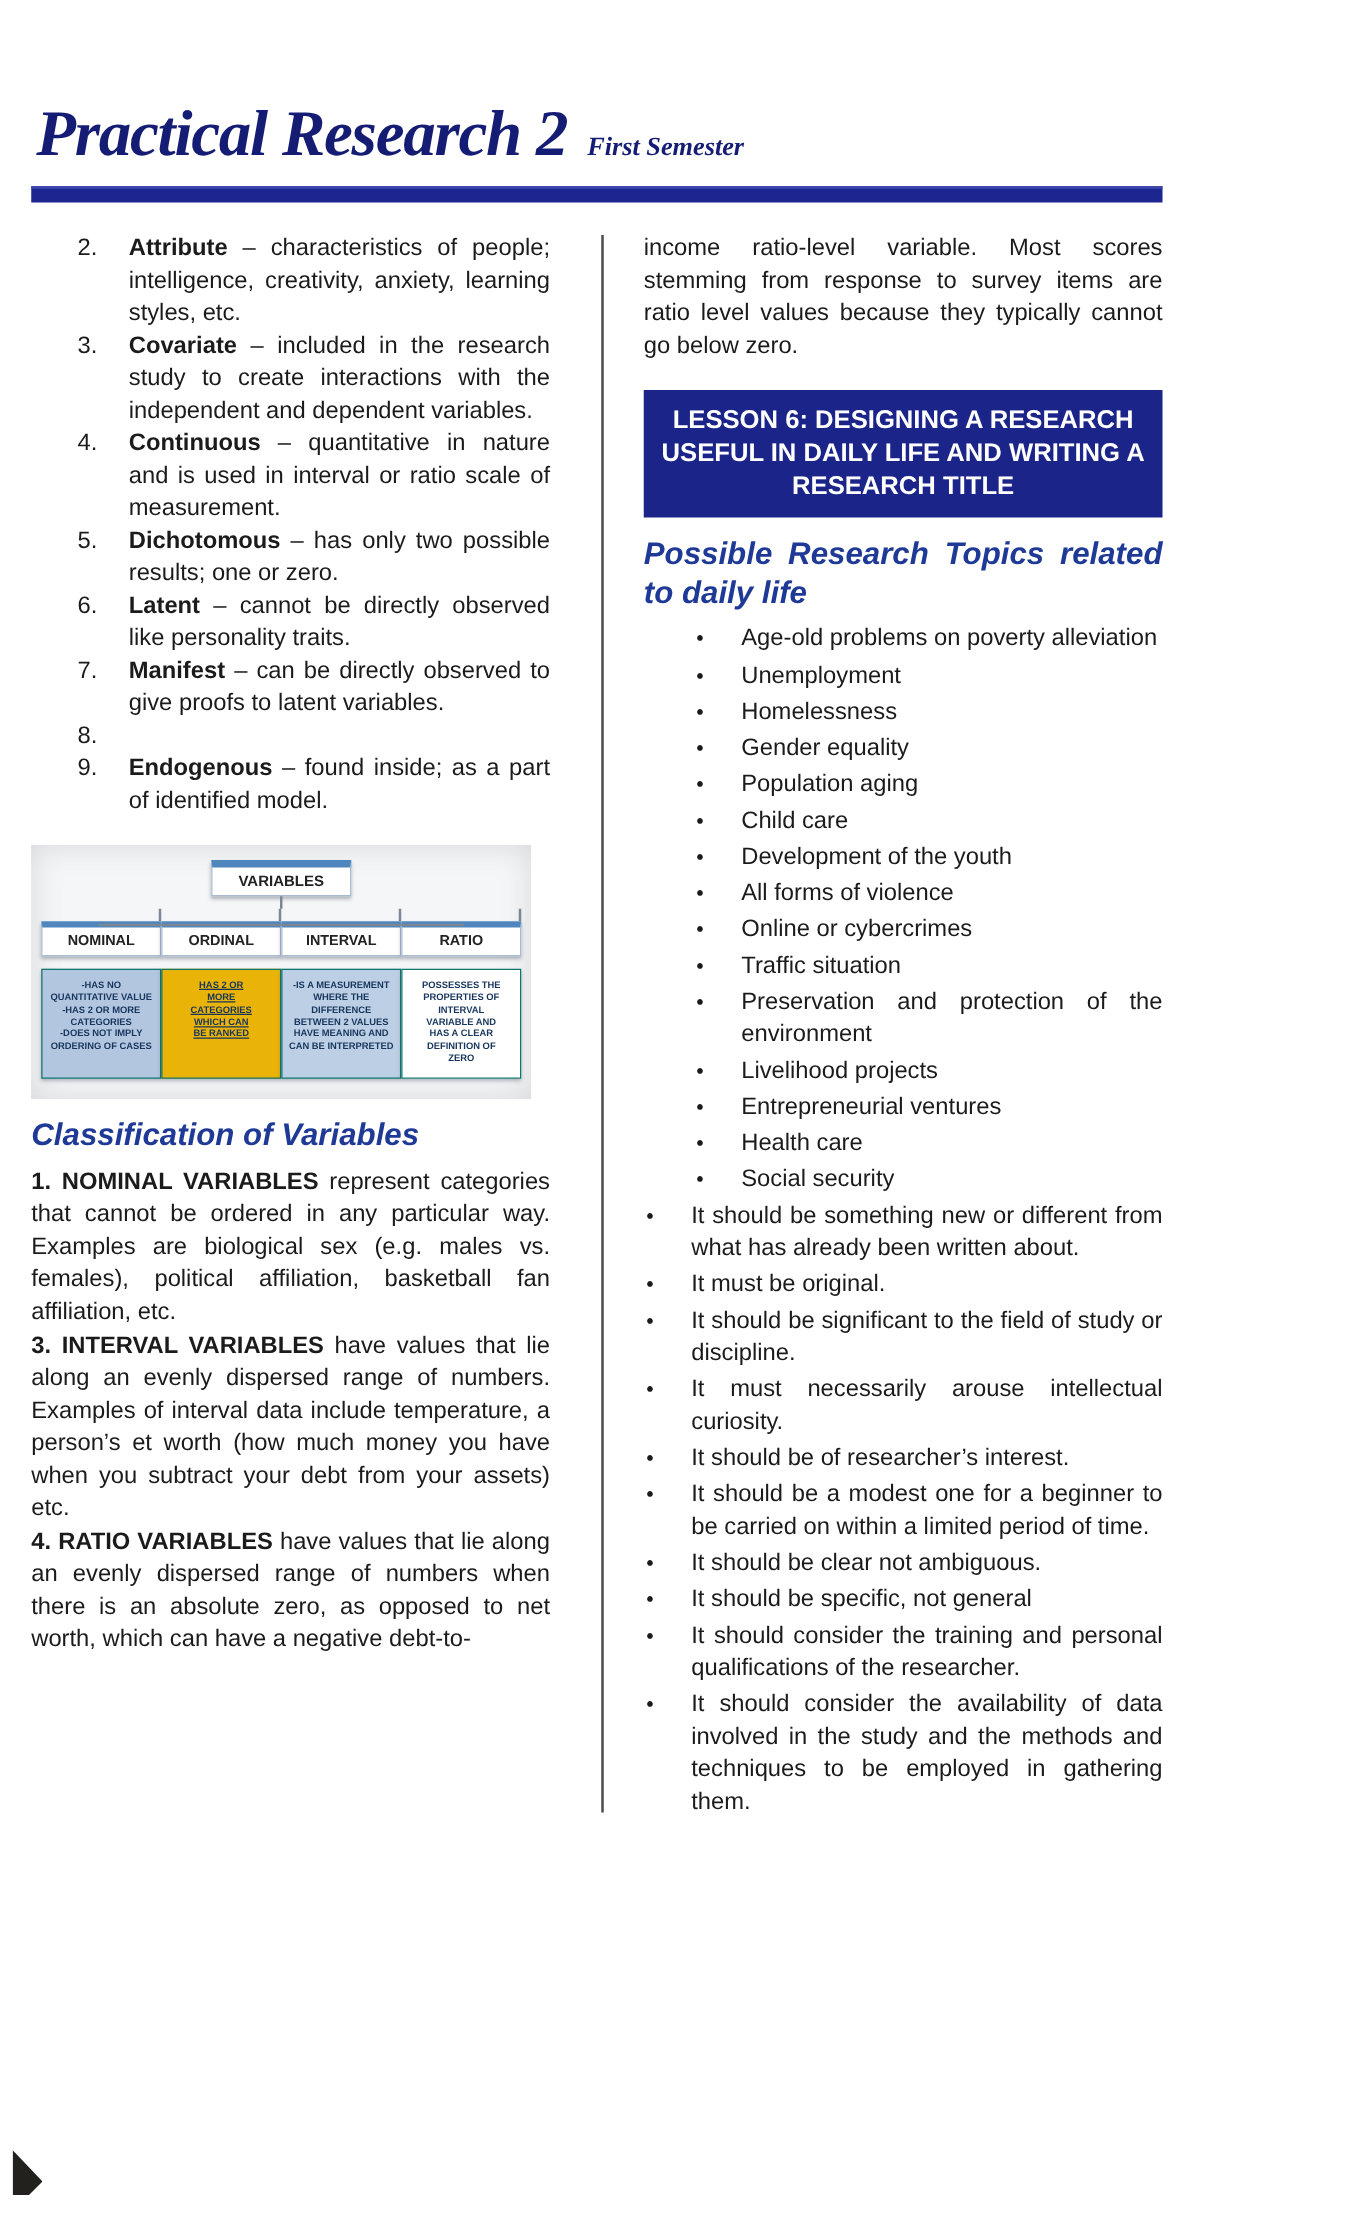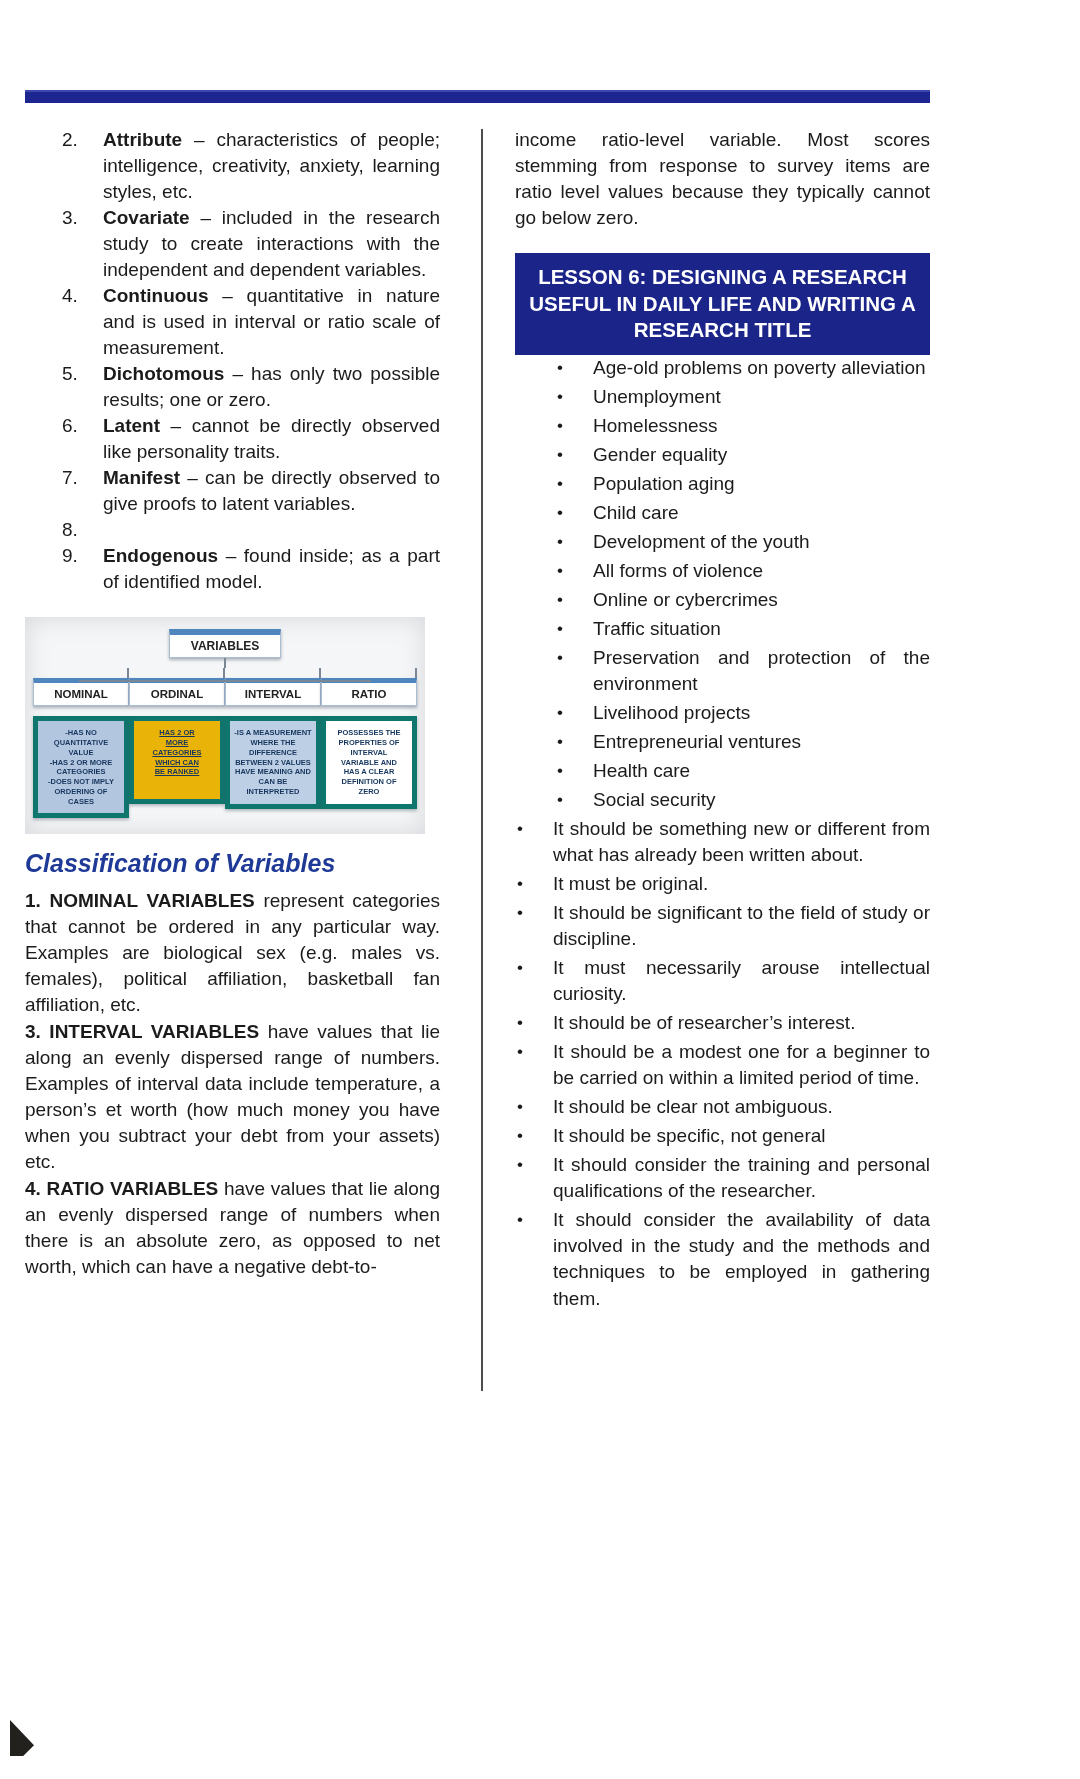--- a/index.html
+++ b/index.html
@@ -55,21 +55,21 @@
   .diag-col { width:114px; display:flex; flex-direction:column; align-items:flex-end; }
   .diag-stub { width:2px; height:10px; background:#7a8794; }
   .diag-label {
     width:100%; text-align:center; font-size:11.5px; font-weight:bold; color:#222;
     background:#fff; padding:5px 2px; border:1px solid #a9bdd2; border-top:5px solid #4f86bd;
     box-shadow:0 2px 3px rgba(60,70,90,.4);
   }
   .diag-desc {
     margin-top:10px; width:100%; min-height:88px; font-size:7.5px; font-weight:bold;
     color:#17365d; padding:7px 3px; text-align:center; white-space:pre-line; line-height:1.3;
-    border:5px solid #0f766e; box-shadow:0 2px 3px rgba(60,70,90,.35);margin-left:20px;
+    border:1px solid #0f766e; box-shadow:0 2px 3px rgba(60,70,90,.35);margin-left:20px;
   }
   .diag-desc.c1 { background:#b3c6e0; }
   .diag-desc.c2 { background:#eab308;text-decoration:underline; }
   .diag-desc.c3 { background:#bccfe4; }
   .diag-desc.c4 { background:#ffffff; }
 
   
   .sec-heading {
     font-size:25px; font-weight:bold; font-style:italic; color:#1f3a96;
     line-height:1.25; margin:14px 0 8px 0; text-align:justify;
@@ -96,20 +96,24 @@
   .artifact {
     position:absolute; left:10px; top:1720px; width:24px; height:36px; background:#23211e;
     clip-path:polygon(0 0, 100% 70%, 55% 100%, 0 100%);
   }
 </style>
 </head>
 <body>
 
 <div class="content">
 
+  <div class="title-row">
+    <span class="title">Practical Research 2</span>
+    <span class="subtitle">First Semester</span>
+  </div>
   <div class="rule"></div>
 
   <div class="columns">
     <div class="col-divider"></div>
 
     <div class="col-left">
 
       <ol class="defs">
         <li>
           <span class="num">2.</span>
@@ -198,20 +202,21 @@
       <p class="body-text classif-para"><b>3. INTERVAL VARIABLES</b><span> have values that lie along an evenly dispersed range of numbers. Examples of interval data include temperature, a person’s et worth (how much money you have when you subtract your debt from your assets) etc.</span></p>
       <p class="body-text classif-para"><b>4. RATIO VARIABLES</b><span> have values that lie along an evenly dispersed range of numbers when there is an absolute zero, as opposed to net worth, which can have a negative debt-to-</span></p>
     </div>
 
     <div class="col-right">
 
       <p class="body-text">income ratio-level variable. Most scores stemming from response to survey items are ratio level values because they typically cannot go below zero.</p>
 
       <div class="banner">LESSON 6: DESIGNING A RESEARCH USEFUL IN DAILY LIFE AND WRITING A RESEARCH TITLE</div>
 
+      <h2 class="sec-heading">Possible Research Topics related to daily life</h2>
 
       <ul class="bullets topics">
         <li>
             <span class="bullet">•</span>
             <span class="btext">Age-old problems on poverty alleviation</span>
           </li>
         <li>
             <span class="bullet">•</span>
             <span class="btext">Unemployment</span>
           </li>

